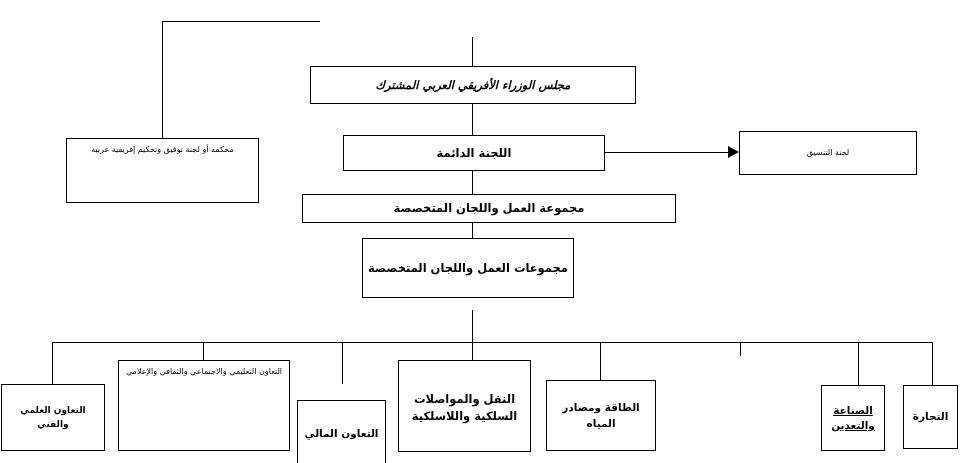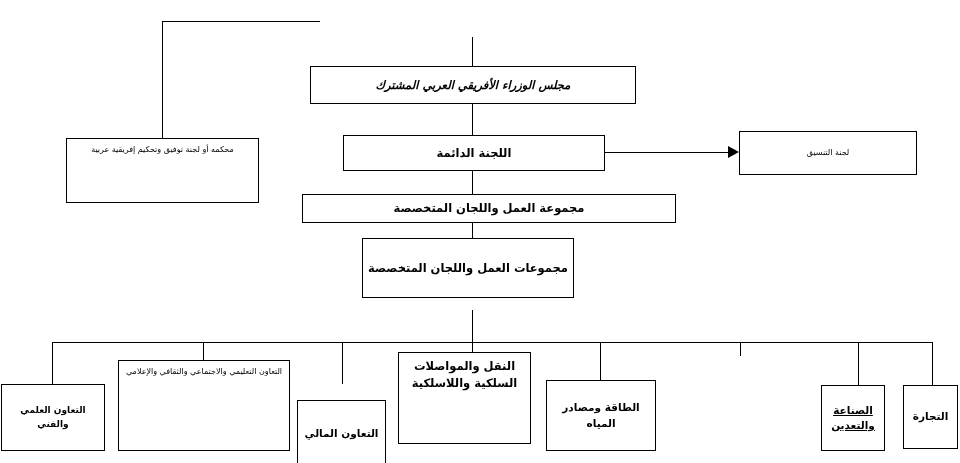--- a/index.html
+++ b/index.html
@@ -117,21 +117,21 @@
   </div>
 
   <div class="node f8 align-top" style="left:118px; top:360px; width:172px; height:91px;">
     <span class="label">التعاون التعليمي والاجتماعي والثقافي والإعلامي</span>
   </div>
 
   <div class="node bold f10" style="left:297px; top:384px; width:89px; height:67px;margin-top:16px;">
     <span class="label">التعاون المالي</span>
   </div>
 
-  <div class="node bold f11 align-top" style="left:398px; top:352px; width:133px; height:92px;">
+  <div class="node bold f11 align-top" style="left:398px; top:360px; width:133px; height:92px;align-items:center;">
     <span class="label">النقل والمواصلات السلكية واللاسلكية</span>
   </div>
 
   <div class="node bold f10" style="left:546px; top:380px; width:110px; height:71px;">
     <span class="label">الطاقة ومصادر المياه</span>
   </div>
 
 
   <div class="node bold f10" style="left:821px; top:385px; width:64px; height:66px;text-decoration:underline;">
     <span class="label">الصناعة والتعدين</span>

